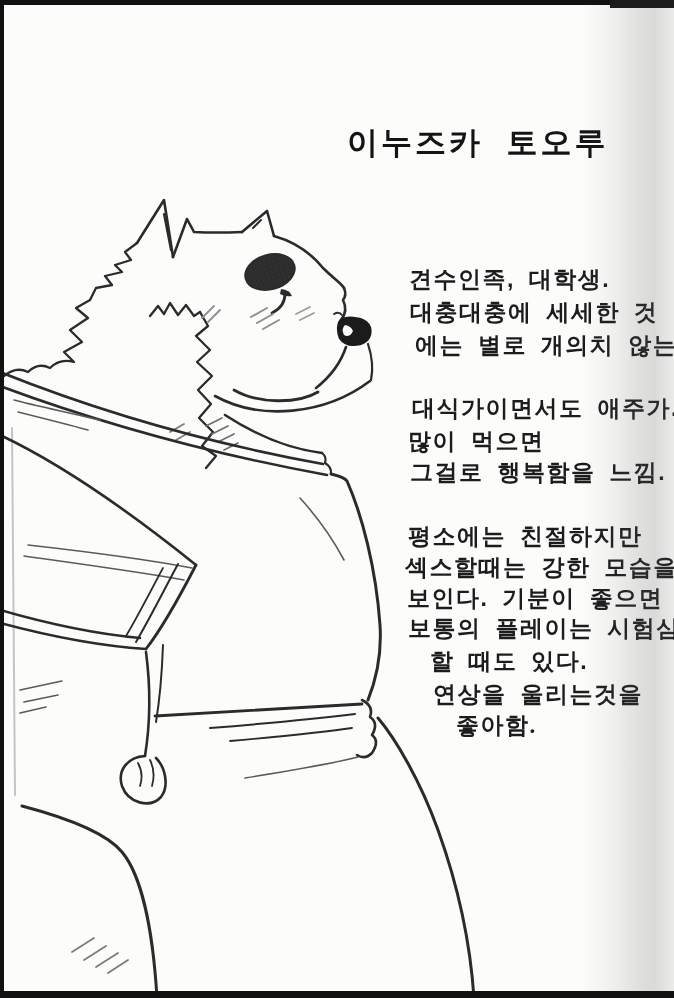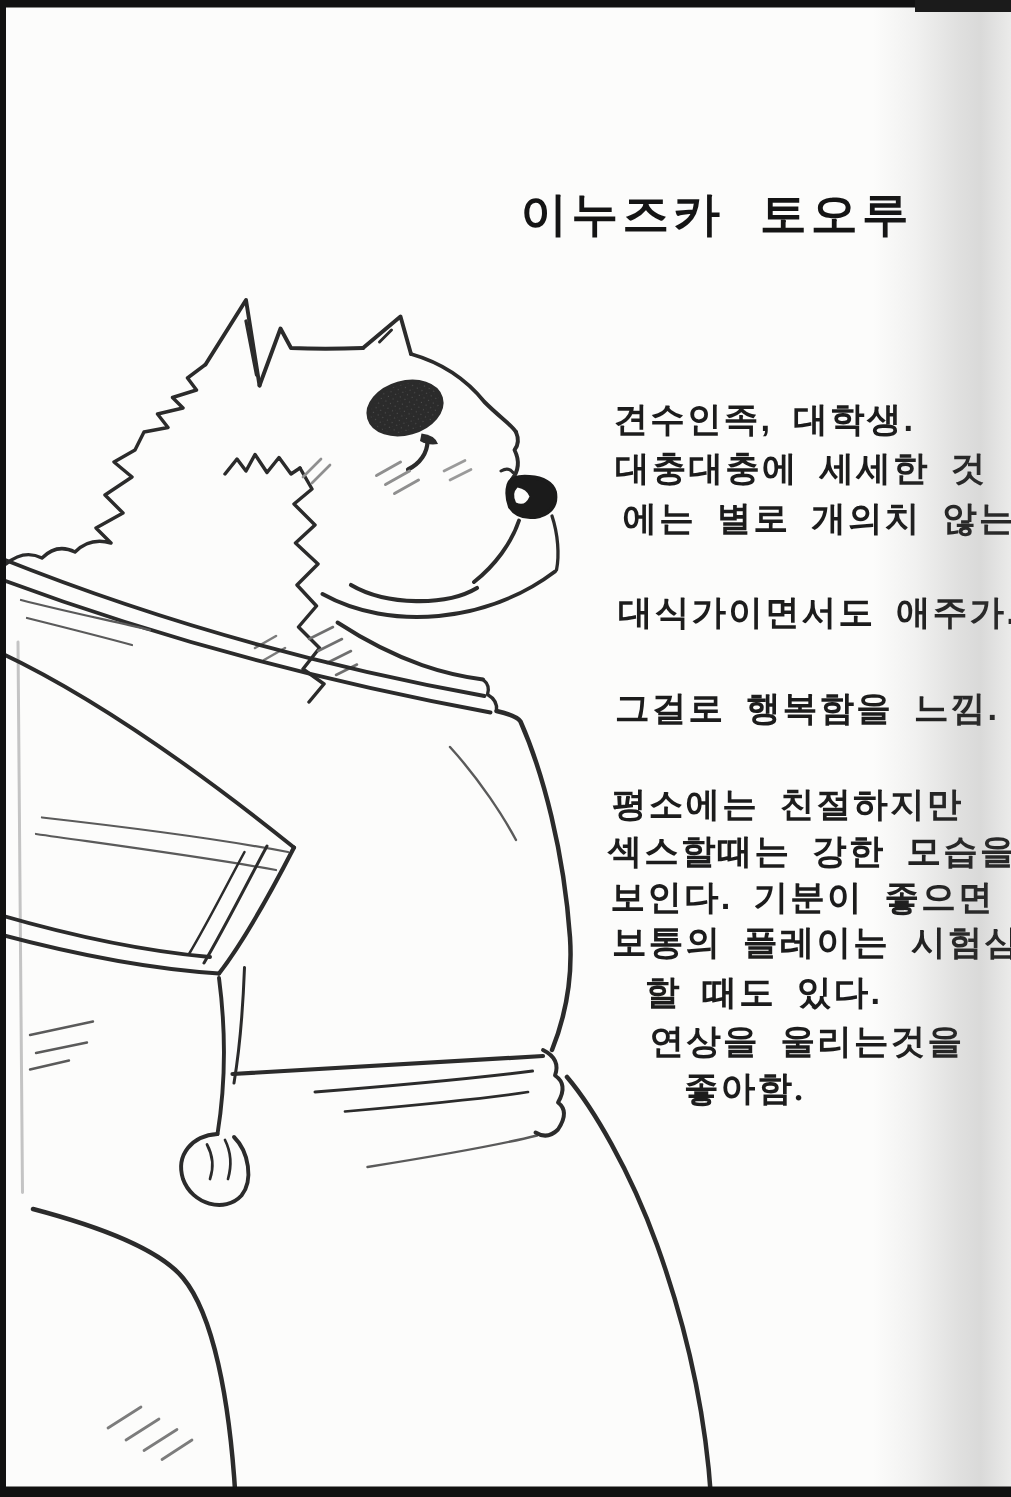--- a/index.html
+++ b/index.html
@@ -132,20 +132,21 @@
 
     <path d="M 72,952 L 94,938 M 84,960 L 106,946 M 96,967 L 118,953 M 108,973 L 128,960" stroke="#7c7c7c" stroke-width="1.8"></path>
   </svg>
 
   <div class="title">이누즈카 토오루</div>
 
   <div class="txt" style="left:409px;top:264px;">견수인족, 대학생.</div>
   <div class="txt" style="left:410px;top:297px;">대충대충에 세세한 것</div>
   <div class="txt" style="left:415px;top:330px;">에는 별로 개의치 않는다.</div>
   <div class="txt" style="left:412px;top:393px;">대식가이면서도 애주가.</div>
+  <div class="txt" style="left:408px;top:426px;">많이 먹으면</div>
   <div class="txt" style="left:410px;top:457px;">그걸로 행복함을 느낌.</div>
   <div class="txt" style="left:408px;top:521px;">평소에는 친절하지만</div>
   <div class="txt" style="left:405px;top:552px;">섹스할때는 강한 모습을</div>
   <div class="txt" style="left:407px;top:583px;">보인다. 기분이 좋으면</div>
   <div class="txt" style="left:408px;top:613px;">보통의 플레이는 시험삼아</div>
   <div class="txt" style="left:430px;top:646px;">할 때도 있다.</div>
   <div class="txt" style="left:433px;top:679px;">연상을 울리는것을</div>
   <div class="txt" style="left:456px;top:710px;font-family:Liberation Serif, serif;">좋아함.</div>
 
   <div class="scan-shadow"></div>

